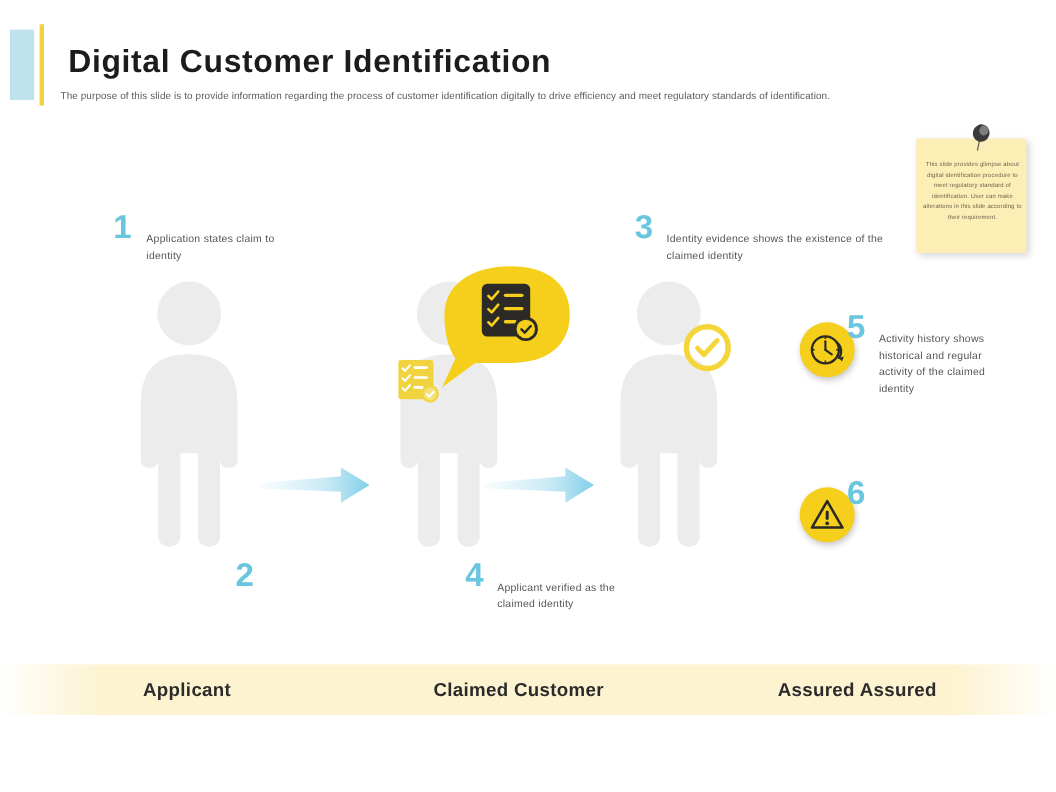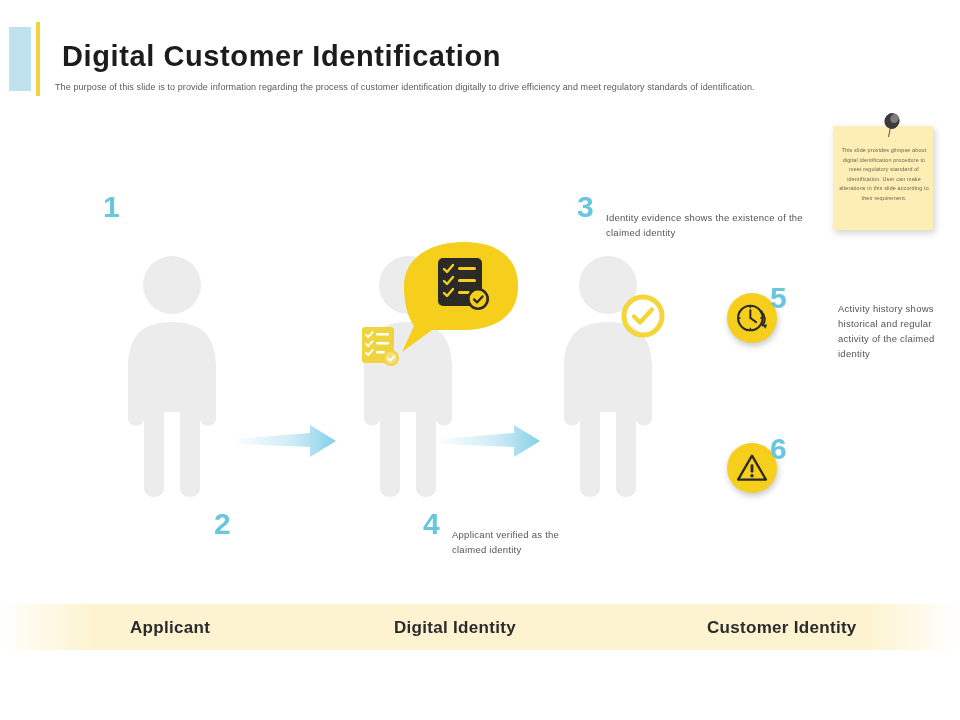--- a/index.html
+++ b/index.html
@@ -255,20 +255,21 @@
     <circle cx="29" cy="31" r="6" fill="#f5e07a"></circle>
     <path d="M26 31.4 l2.2 2.2 l4 -4.4" stroke="#ffffff" stroke-width="1.9" fill="none" stroke-linecap="round" stroke-linejoin="round"></path>
   </svg>
 
   <svg style="position:absolute; left:619px; top:292px; width:48px; height:48px;" viewBox="0 0 48 48">
     <circle cx="24" cy="24" r="19" fill="none" stroke="#f5d63a" stroke-width="5"></circle>
     <path d="M15 24.5 l6 6 l12 -13" stroke="#f5d63a" stroke-width="4.4" fill="none" stroke-linecap="round" stroke-linejoin="round"></path>
   </svg>
 
   <div class="step-num" style="left:103px; top:192px;">1</div>
+  <div class="step-text" style="left:133px; top:210px; width:120px;">Application states claim to identity</div>
 
   <div class="step-num" style="left:214px; top:509px;">2</div>
 
   <div class="step-num" style="left:577px; top:192px;">3</div>
   <div class="step-text" style="left:606px; top:210px; width:200px;">Identity evidence shows the existence of the claimed identity</div>
 
   <div class="step-num" style="left:423px; top:509px;">4</div>
   <div class="step-text" style="left:452px; top:527px; width:130px;">Applicant verified as the claimed identity</div>
 
   <div class="badge-circle" style="left:727px; top:293px; width:50px; height:50px;">
@@ -278,30 +279,30 @@
       <line x1="20" y1="22" x2="27" y2="27" stroke="#2b2a26" stroke-width="2.4" stroke-linecap="round"></line>
       <line x1="20" y1="7.5" x2="20" y2="10" stroke="#2b2a26" stroke-width="1.8"></line>
       <line x1="20" y1="34" x2="20" y2="36.5" stroke="#2b2a26" stroke-width="1.8"></line>
       <line x1="5.5" y1="22" x2="8" y2="22" stroke="#2b2a26" stroke-width="1.8"></line>
       <line x1="32" y1="22" x2="34.5" y2="22" stroke="#2b2a26" stroke-width="1.8"></line>
       <path d="M33 14 C38 18 39 26 35 31" stroke="#2b2a26" stroke-width="2.6" fill="none" stroke-linecap="round"></path>
       <path d="M35 31 l5.5 -1.5 l-2 5.5 Z" fill="#2b2a26"></path>
     </svg>
   </div>
   <div class="step-num" style="left:770px; top:283px;">5</div>
-  <div class="step-text" style="left:799px; top:301px; width:118px;margin-left:39px;">Activity history shows historical and regular activity of the claimed identity</div>
+  <div class="step-text" style="left:799px; top:301px; width:118px;">Activity history shows historical and regular activity of the claimed identity</div>
 
   <div class="badge-circle" style="left:727px; top:443px; width:50px; height:50px;">
     <svg viewBox="0 0 44 44" width="34" height="34">
       <path d="M22 6 L40 37 L4 37 Z" fill="none" stroke="#2b2a26" stroke-width="3" stroke-linejoin="round"></path>
       <rect x="20.2" y="17" width="3.6" height="11" rx="1.8" fill="#2b2a26"></rect>
       <circle cx="22" cy="32" r="2.2" fill="#2b2a26"></circle>
     </svg>
   </div>
   <div class="step-num" style="left:770px; top:434px;">6</div>
 
   <div class="bottom-band"></div>
   <div class="band-label" style="left:130px;">Applicant</div>
-  <div class="band-label" style="left:394px;">Digital Identity</div>
-  <div class="band-label" style="left:707px;">Customer Identity</div>
+  <div class="band-label" style="left:394px;">Claimed Customer</div>
+  <div class="band-label" style="left:707px;">Assured Assured</div>
 
 
 </div>
 
 </body></html>

